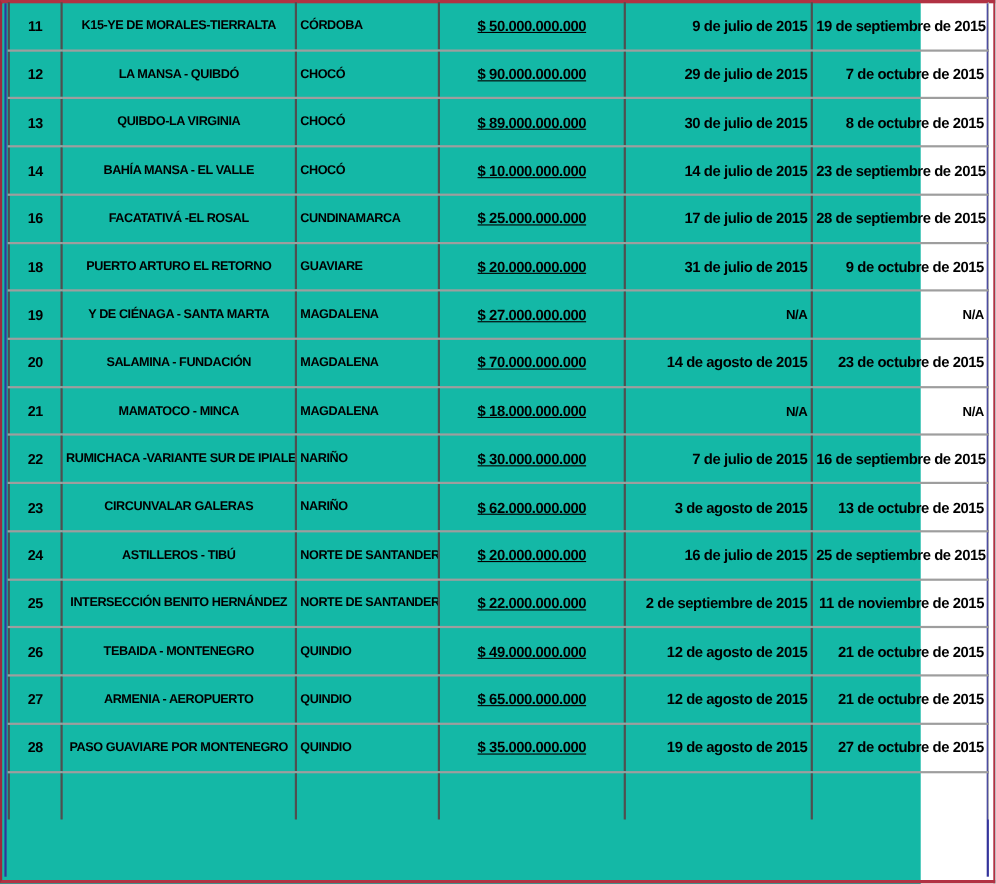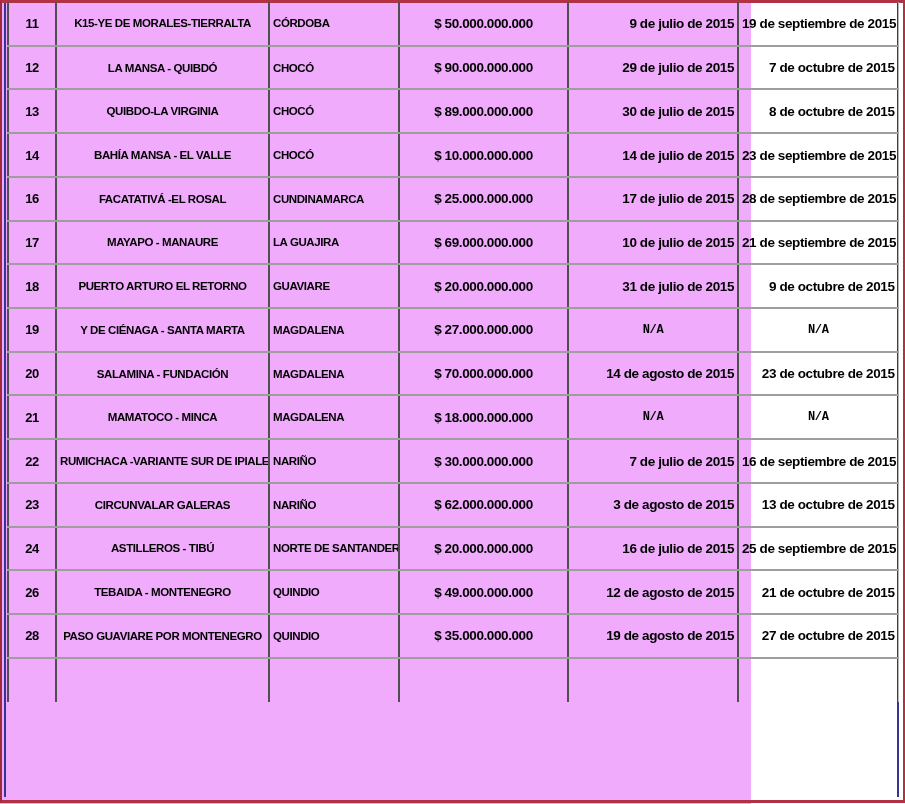--- a/index.html
+++ b/index.html
@@ -6,23 +6,23 @@
     margin: 0;
     padding: 0;
     width: 905px;
     height: 804px;
     background: #ffffff;
     font-family: "Liberation Sans", sans-serif;
     overflow: hidden;
   }
   .page {
     position: relative;
-    width: 751px;
+    width: 837px;
     height: 804px;
-    background: #f0abfc;
+    background: #14b8a6;
   }
   
   .frame-outer {
     position: absolute;
     left: 0; top: 0;
     width: 901px; height: 797px;
     border-top: 3px solid #b13243;
     border-bottom: 3px solid #b13243;
     border-left: 2px solid #9e2b3c;
     border-right: 2px solid #b13243;
@@ -59,33 +59,33 @@
     white-space: nowrap;
     overflow: hidden;
     vertical-align: middle;
     background: transparent;
   }
   table.grid td:last-child { border-right: 1px solid #b5b5b5; }
 
   .cell-num    { text-align: center; font-size: 13px; }
   .cell-name   { text-align: center; font-size: 11.5px; letter-spacing: -0.6px; }
   .cell-dept   { text-align: left; font-size: 11.5px; letter-spacing: -0.5px; }
-  .cell-amount { text-align: center; font-size: 13.5px; }
+  .cell-amount { text-align: center; font-size: 13.5px; text-decoration: underline; }
   .cell-date1, .cell-date2 {
     text-align: right;
     font-size: 13.5px;
     padding-right: 4px;
     letter-spacing: -0.6px;
   }
   
   .cell-date2 {
     background-image: linear-gradient(to right,
       transparent 21px, #dadada 21px, #dadada 22px, transparent 22px);
   }
-  td.na { text-align: center; font-size: 12px; padding-right: 3px; font-family: Liberation Mono, monospace; }
+  td.na { font-size: 12px; padding-right: 3px; }
 
   tr.sliver { height: 6px; }
   tr.sliver td { border-bottom: none; }
 </style>
 </head>
 <body>
 
 <div class="page">
   <div class="frame-outer"></div>
   <div class="rule-blue left"></div>
@@ -135,28 +135,20 @@
         </tr>
         <tr>
           <td class="cell-num">16</td>
           <td class="cell-name">FACATATIVÁ -EL ROSAL</td>
           <td class="cell-dept">CUNDINAMARCA</td>
           <td class="cell-amount">$ 25.000.000.000</td>
           <td class="cell-date1">17 de julio de 2015</td>
           <td class="cell-date2">28 de septiembre de 2015</td>
         </tr>
         <tr>
-          <td class="cell-num">17</td>
-          <td class="cell-name">MAYAPO - MANAURE</td>
-          <td class="cell-dept">LA GUAJIRA</td>
-          <td class="cell-amount">$ 69.000.000.000</td>
-          <td class="cell-date1">10 de julio de 2015</td>
-          <td class="cell-date2">21 de septiembre de 2015</td>
-        </tr>
-        <tr>
           <td class="cell-num">18</td>
           <td class="cell-name">PUERTO ARTURO EL RETORNO</td>
           <td class="cell-dept">GUAVIARE</td>
           <td class="cell-amount">$ 20.000.000.000</td>
           <td class="cell-date1">31 de julio de 2015</td>
           <td class="cell-date2">9 de octubre de 2015</td>
         </tr>
         <tr>
           <td class="cell-num">19</td>
           <td class="cell-name">Y DE CIÉNAGA - SANTA MARTA</td>
@@ -199,24 +191,40 @@
         </tr>
         <tr>
           <td class="cell-num">24</td>
           <td class="cell-name">ASTILLEROS - TIBÚ</td>
           <td class="cell-dept">NORTE DE SANTANDER</td>
           <td class="cell-amount">$ 20.000.000.000</td>
           <td class="cell-date1">16 de julio de 2015</td>
           <td class="cell-date2">25 de septiembre de 2015</td>
         </tr>
         <tr>
+          <td class="cell-num">25</td>
+          <td class="cell-name">INTERSECCIÓN BENITO HERNÁNDEZ</td>
+          <td class="cell-dept">NORTE DE SANTANDER</td>
+          <td class="cell-amount">$ 22.000.000.000</td>
+          <td class="cell-date1">2 de septiembre de 2015</td>
+          <td class="cell-date2">11 de noviembre de 2015</td>
+        </tr>
+        <tr>
           <td class="cell-num">26</td>
           <td class="cell-name">TEBAIDA - MONTENEGRO</td>
           <td class="cell-dept">QUINDIO</td>
           <td class="cell-amount">$ 49.000.000.000</td>
+          <td class="cell-date1">12 de agosto de 2015</td>
+          <td class="cell-date2">21 de octubre de 2015</td>
+        </tr>
+        <tr>
+          <td class="cell-num">27</td>
+          <td class="cell-name">ARMENIA - AEROPUERTO</td>
+          <td class="cell-dept">QUINDIO</td>
+          <td class="cell-amount">$ 65.000.000.000</td>
           <td class="cell-date1">12 de agosto de 2015</td>
           <td class="cell-date2">21 de octubre de 2015</td>
         </tr>
         <tr>
           <td class="cell-num">28</td>
           <td class="cell-name">PASO GUAVIARE POR MONTENEGRO</td>
           <td class="cell-dept">QUINDIO</td>
           <td class="cell-amount">$ 35.000.000.000</td>
           <td class="cell-date1">19 de agosto de 2015</td>
           <td class="cell-date2">27 de octubre de 2015</td>

